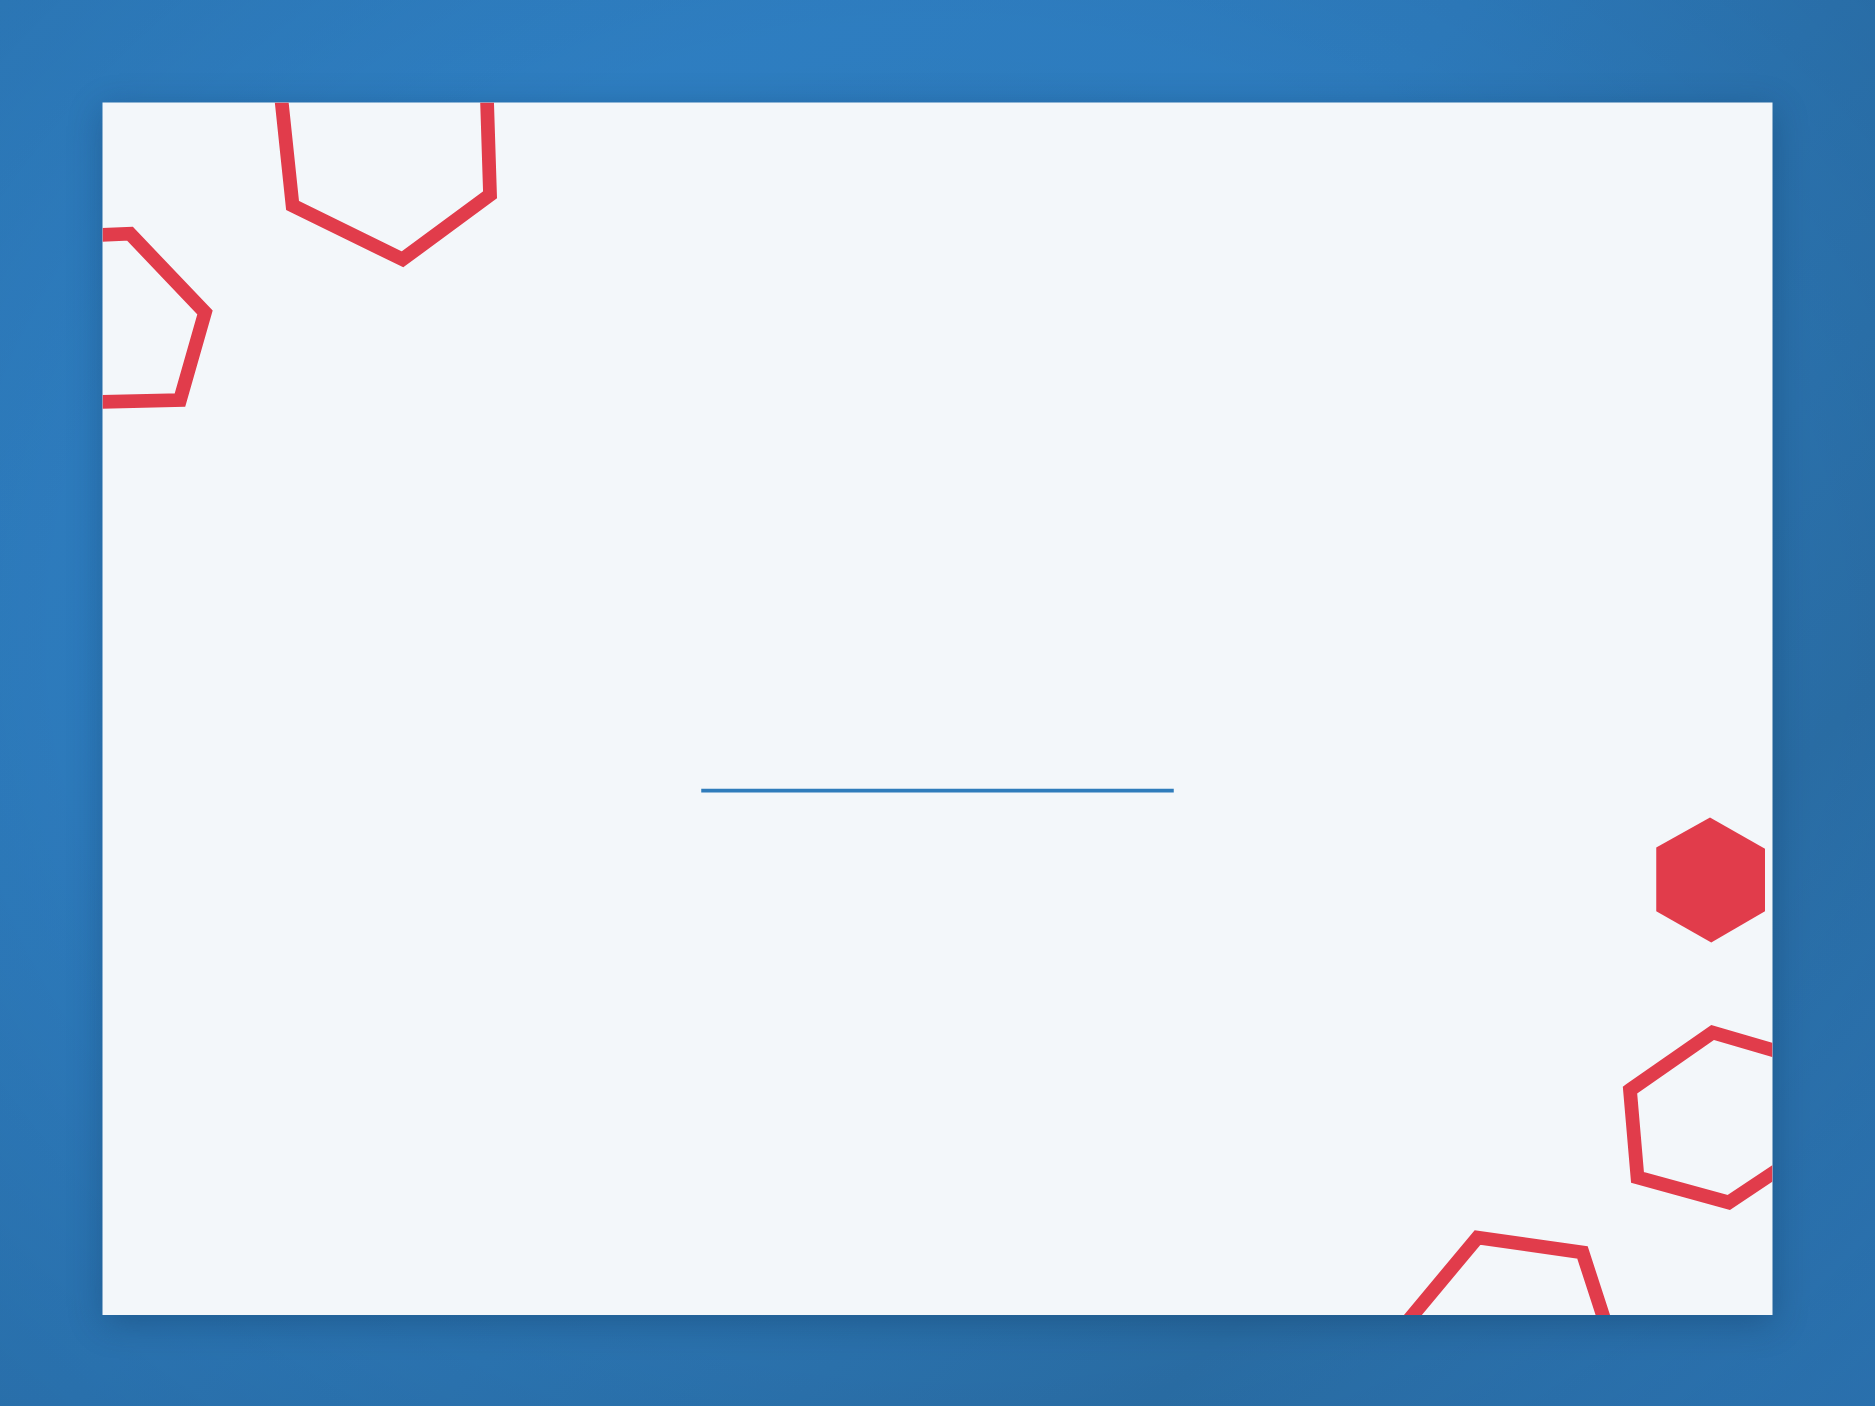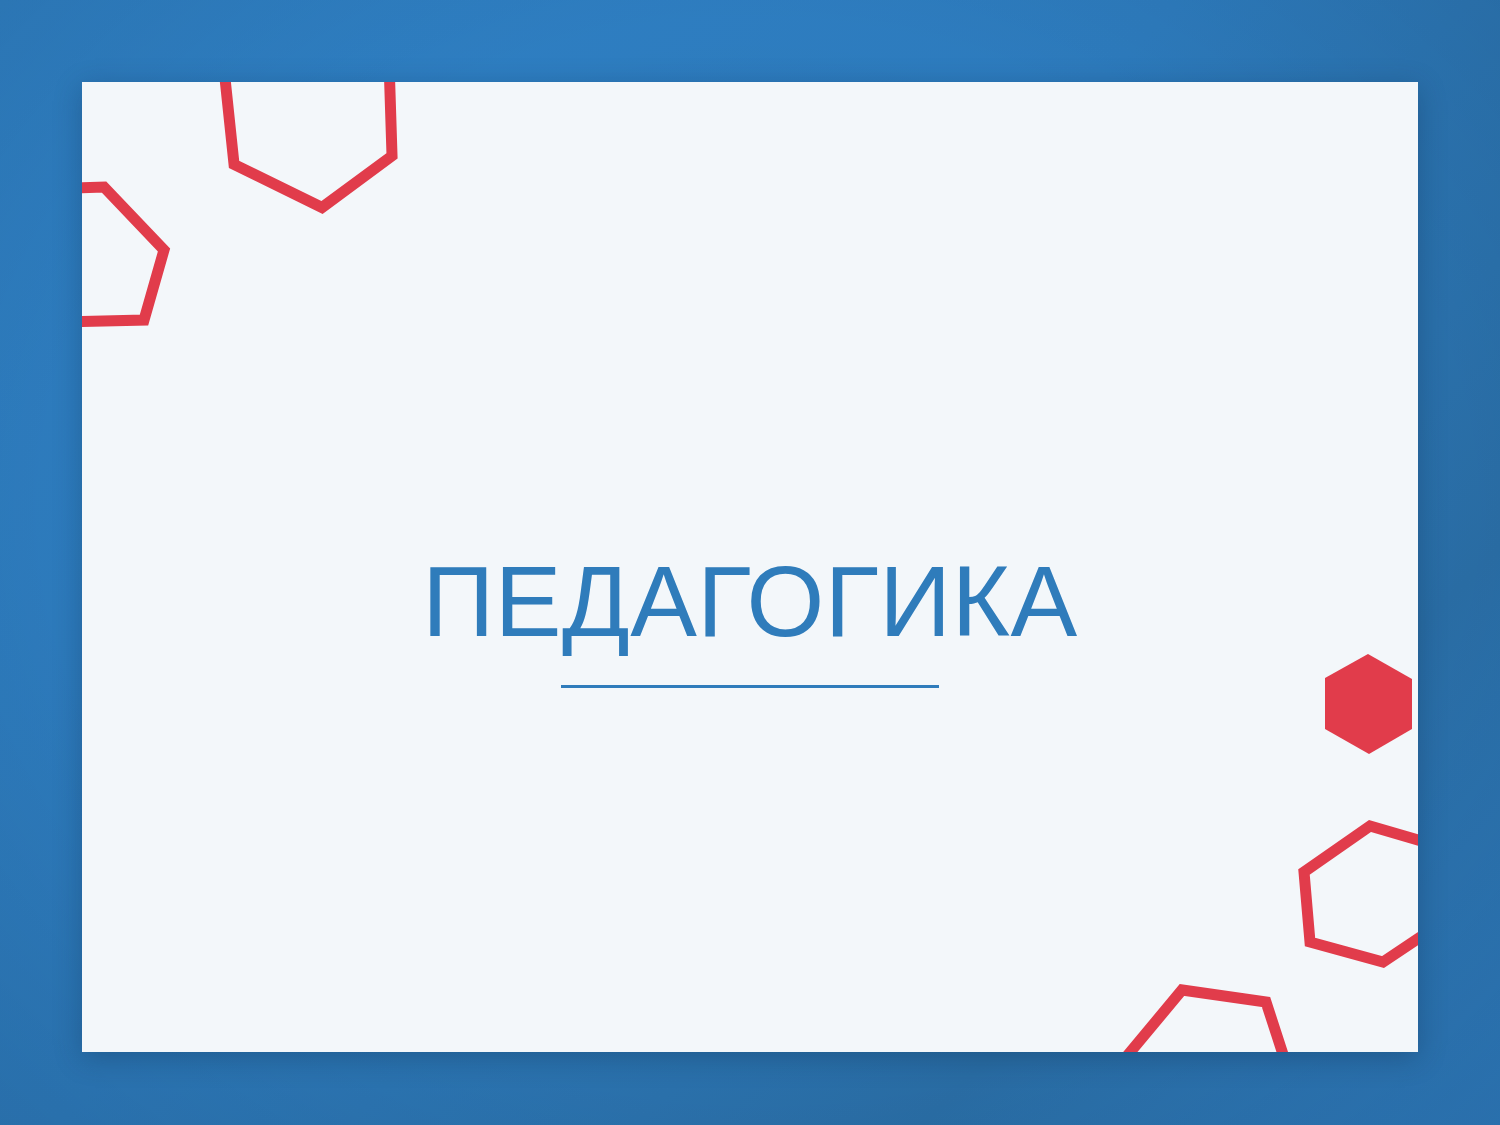--- a/index.html
+++ b/index.html
@@ -116,19 +116,18 @@
         <polygon points="1243,596 1286,572 1330,597 1330,647 1287,672 1243,647" fill="#e13c4b" stroke="none"></polygon>
 
         <polygon points="1222,790 1288,744 1360,765 1367,836 1301,880 1228,860" fill="none" stroke="#e13c4b" stroke-width="11" stroke-linejoin="miter"></polygon>
 
         <polygon points="1040,980 1100,908 1184,920 1210,1000 1152,1068 1068,1056" fill="none" stroke="#e13c4b" stroke-width="11" stroke-linejoin="miter"></polygon>
       </svg>
     </div>
 
     <div class="content">
       <div class="content-inner">
-        <h1 class="title">ПЕДАГОГИКА</h1>
         <div class="divider"></div>
       </div>
     </div>
 
   </div>
 </div>
 
 </body></html>

